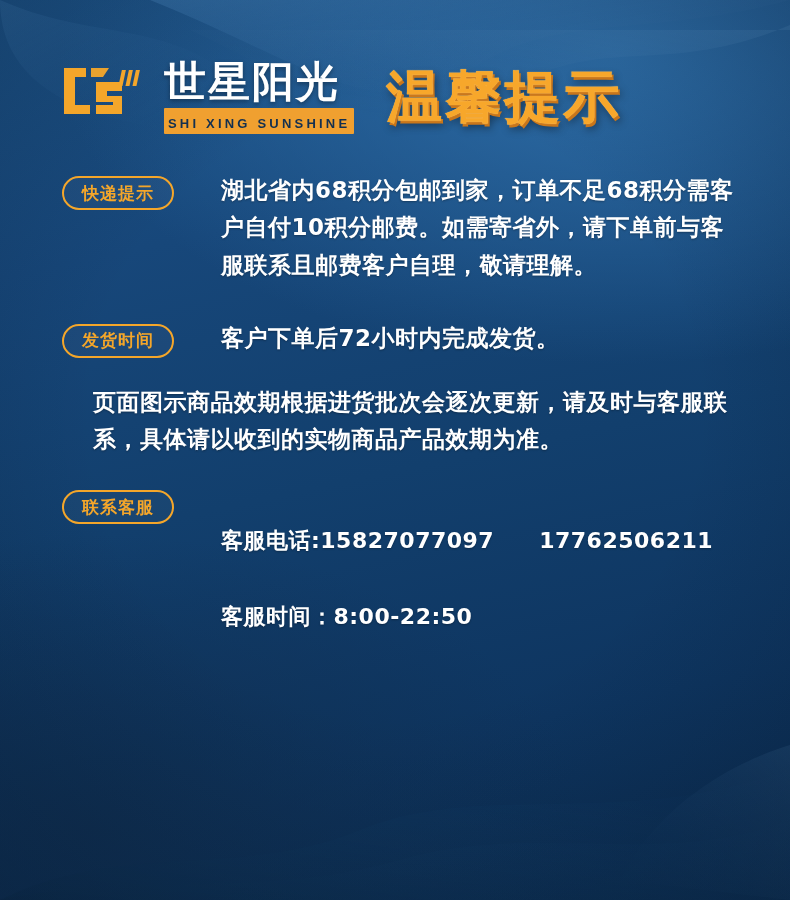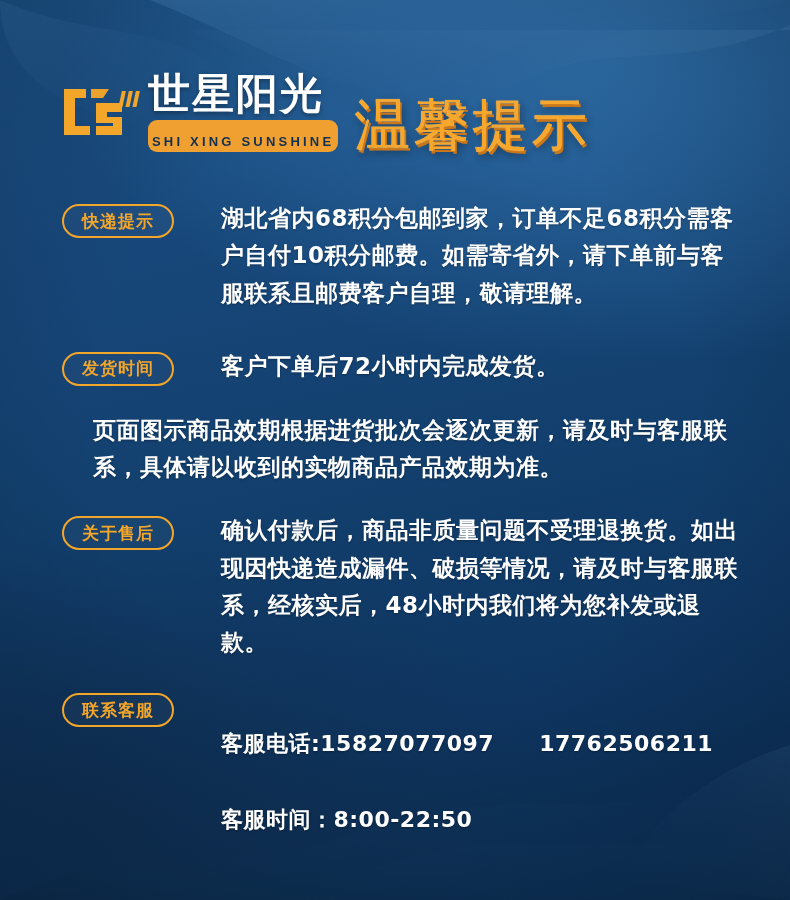--- a/index.html
+++ b/index.html
@@ -48,22 +48,22 @@
   .content {
     position: relative;
     z-index: 3;
     padding: 60px 42px 0 42px;
     height: 100%;
   }
 
   
   .header {
     display: flex;
-    align-items: center;
-    gap: 2px;
+    align-items: flex-start;
+    gap: 18px;
     padding-left: 18px;
     margin-bottom: 36px;
   }
 
   .logo-mark {
     width: 86px;
     height: 62px;
     flex: none;
     position: relative;
   }
@@ -87,37 +87,36 @@
 
   .brand-en {
     margin-top: 4px;
     background: #f0a030;
     color: #133050;
     font-family: "Liberation Sans", sans-serif;
     font-size: 13px;
     font-weight: 700;
     letter-spacing: 3.2px;
     text-align: center;
-    padding: 14px 4px 3px 4px;
-    border-radius: 9px;
+    padding: 8px 4px 3px 4px;
+    border-radius: 1px;
   }
 
   .title {
     font-family: "DejaVu Sans", sans-serif;
     font-size: 56px;
-    font-weight: 400;
+    font-weight: 700;
     color: #f7a72b;
     letter-spacing: 3px;
     margin-left: 14px;
     white-space: nowrap;
     text-shadow:
       0 0 1px #ffd27d,
       2px 3px 0 #c9761a,
       3px 5px 8px rgba(0,0,0,.45);
-    margin-top: 28px;
   }
 
   
   .rows {
     padding-left: 20px;
     padding-right: 8px;
   }
 
   .row {
     display: flex;
@@ -227,24 +226,20 @@
 
     <div class="row">
       <div class="tag">发货时间</div>
       <div class="body-text">客户下单后72小时内完成发货。</div>
     </div>
 
     <div class="row">
       <div class="body-text">页面图示商品效期根据进货批次会逐次更新，请及时与客服联系，具体请以收到的实物商品产品效期为准。</div>
     </div>
 
-    <div class="row">
-      <div class="tag">关于售后</div>
-      <div class="body-text">确认付款后，商品非质量问题不受理退换货。如出现因快递造成漏件、破损等情况，请及时与客服联系，经核实后，48小时内我们将为您补发或退款。</div>
-    </div>
 
     <div class="row row-contact">
       <div class="tag">联系客服</div>
       <div class="body-text">
         <div>客服电话:15827077097　　17762506211</div>
         <div>客服时间：8:00-22:50</div>
       </div>
     </div>
 
   </div>

